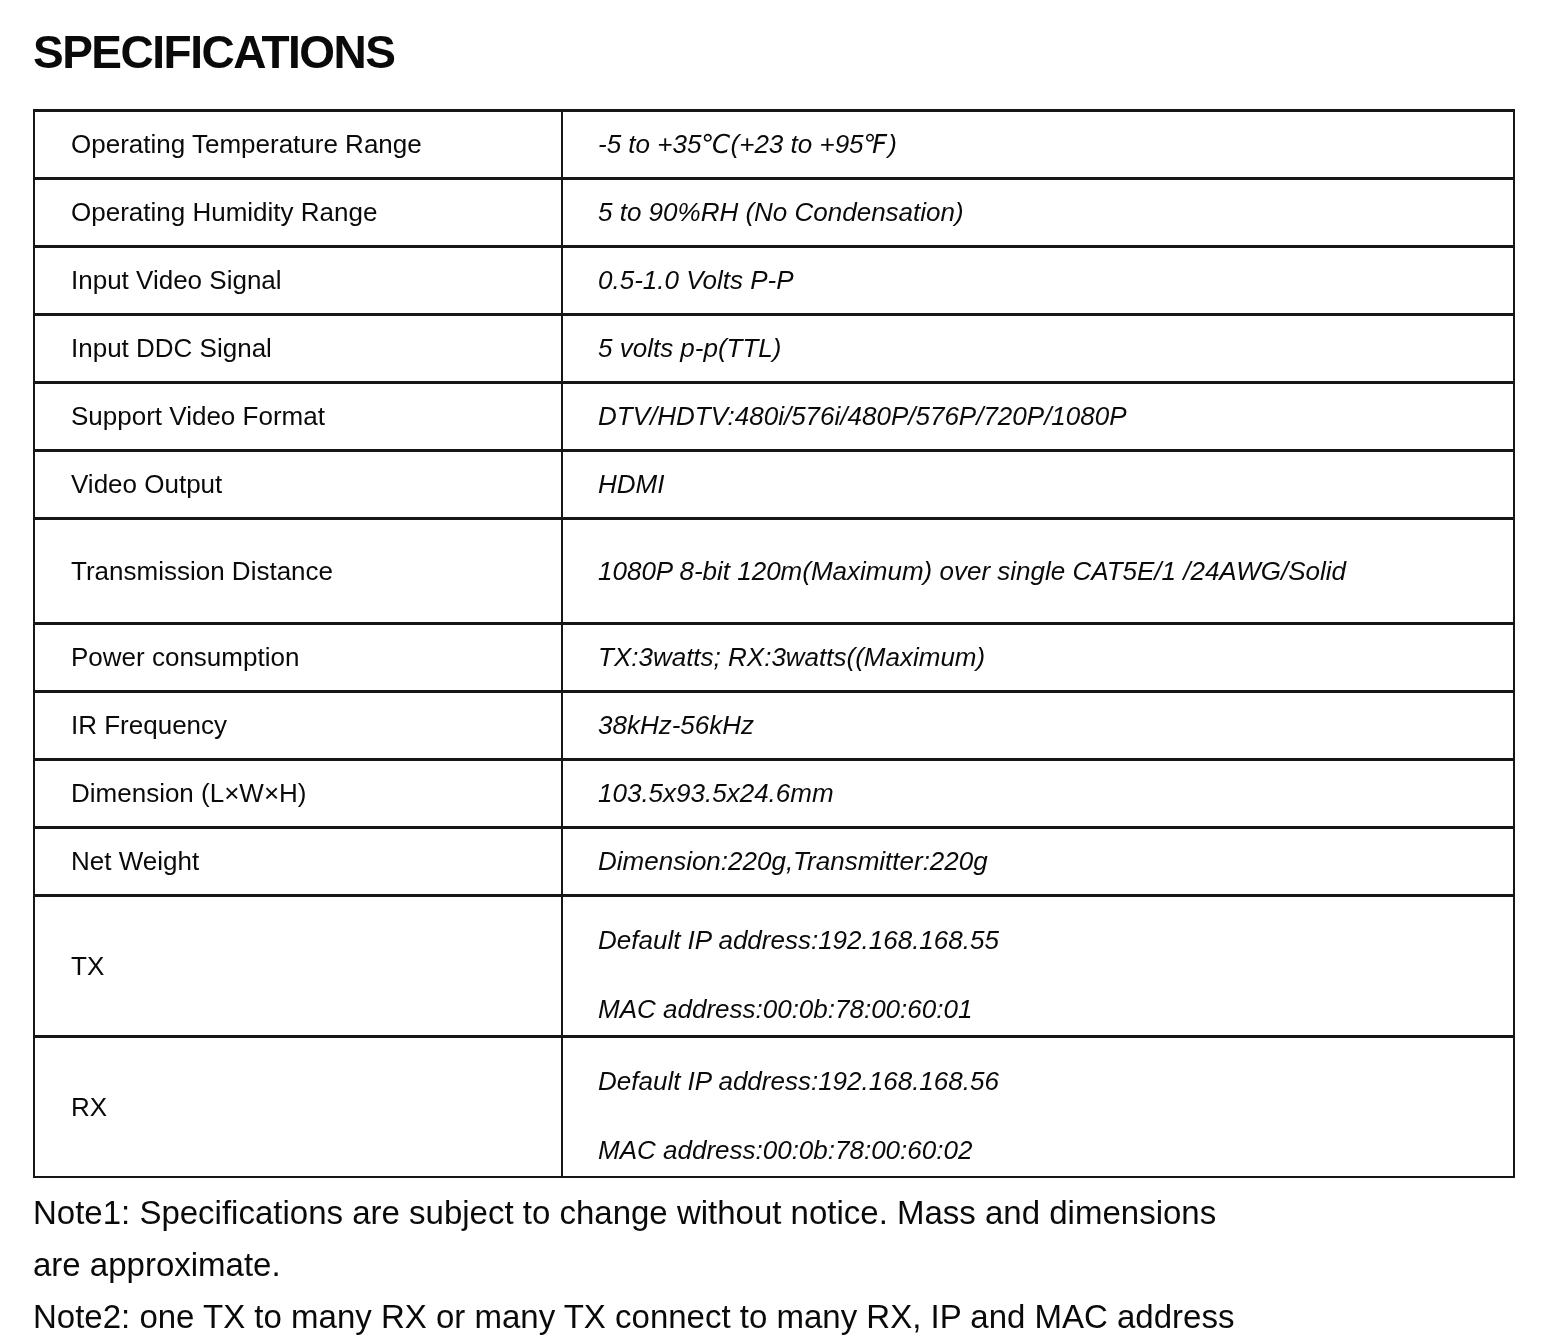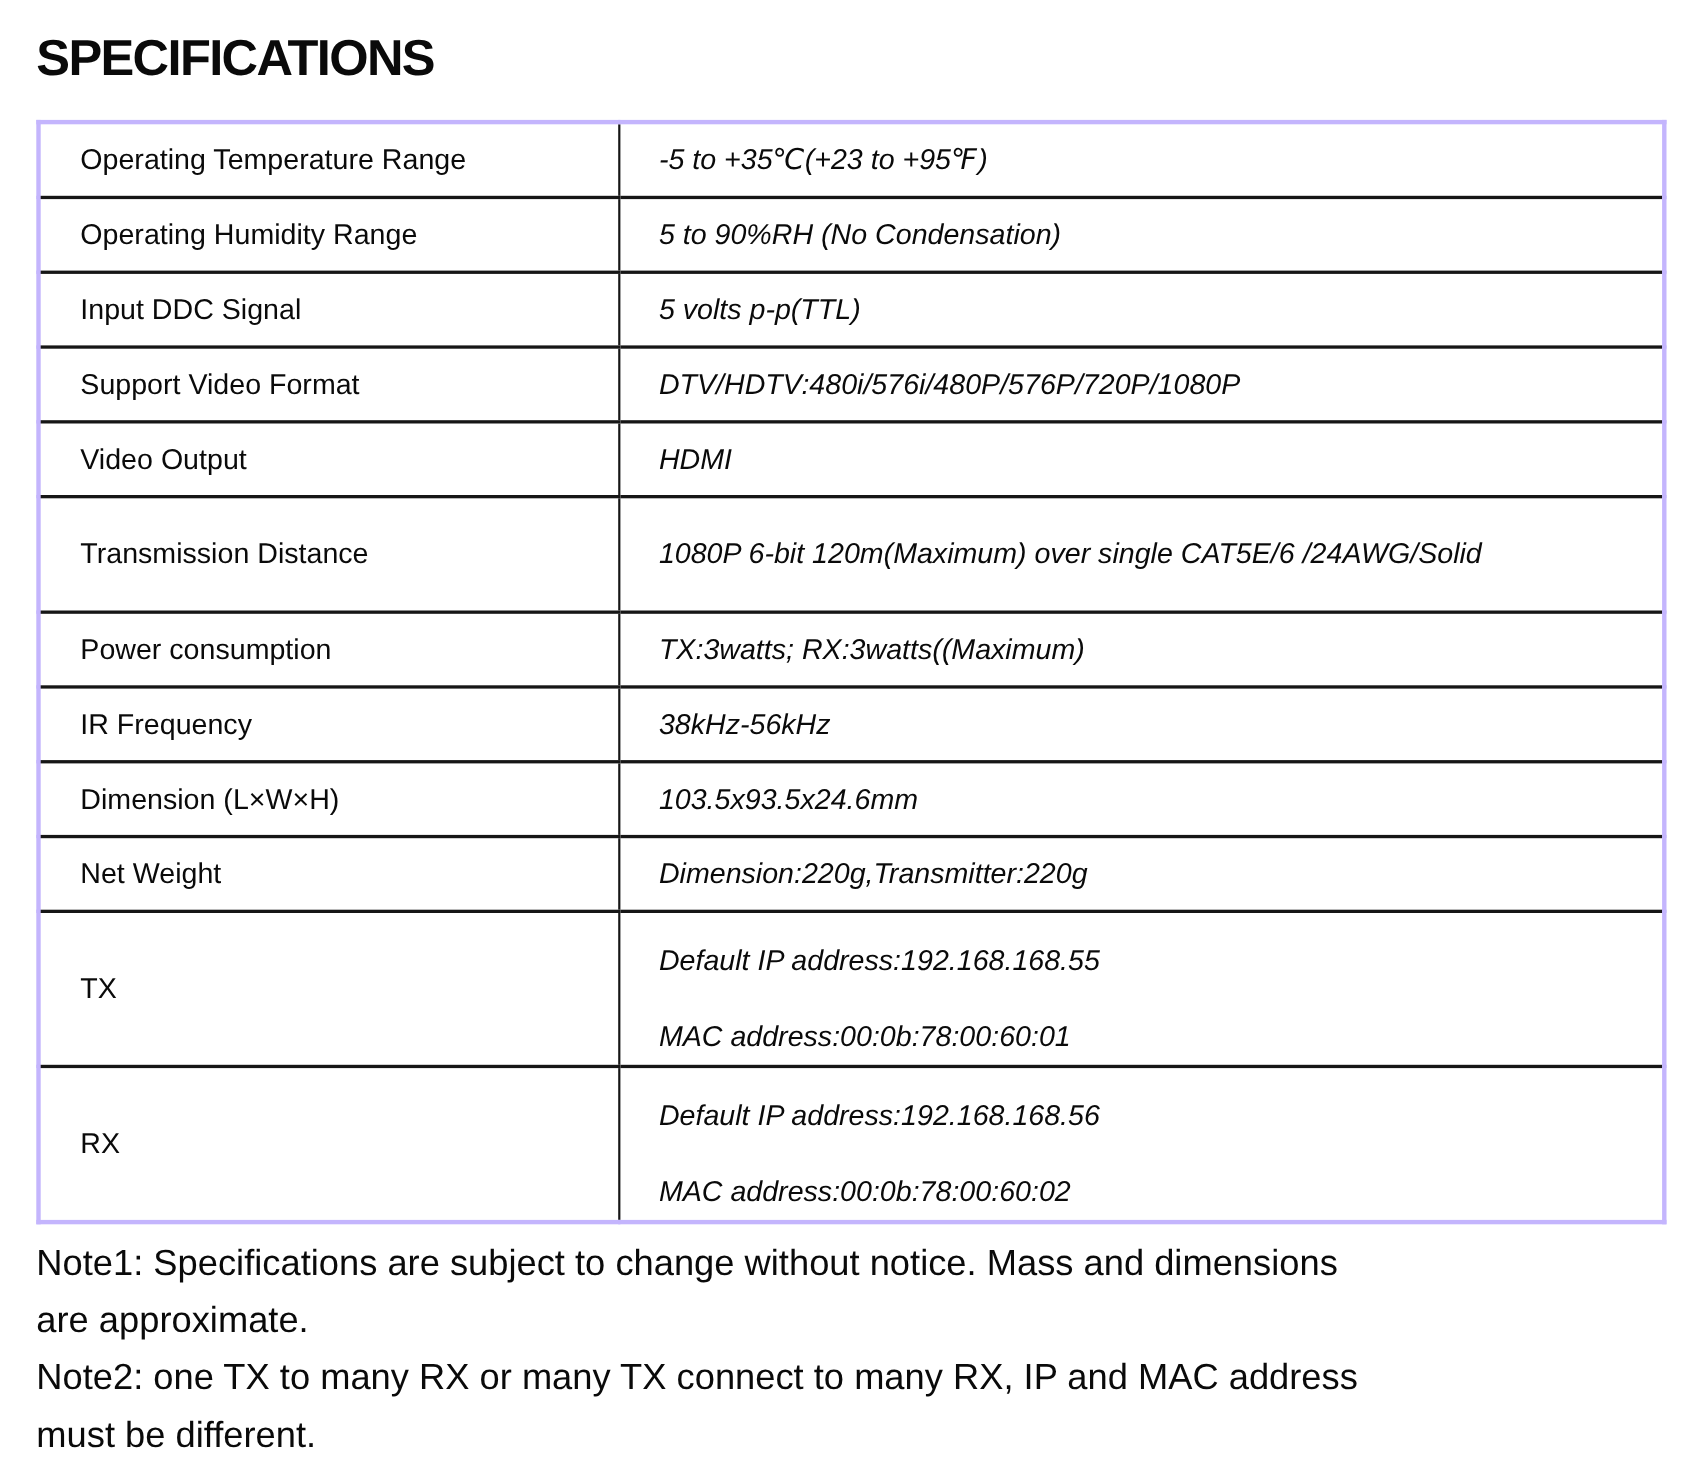--- a/index.html
+++ b/index.html
@@ -18,21 +18,21 @@
     font-size: 46px;
     font-weight: bold;
     letter-spacing: -1.5px;
     color: #0a0a0a;
     margin-bottom: 30px;
   }
   table.spec-table {
     width: 1482px;
     border-collapse: collapse;
     table-layout: fixed;
-    border: 4px solid #c4b5fd;
+    border: 1px solid #c4b5fd;
   }
   table.spec-table td {
     border: 2px solid #161616;
     border-top: 3px solid #161616;
     vertical-align: middle;
     font-size: 26px;
     color: #0a0a0a;
     background: #ffffff;
   }
   td.label-cell {
@@ -74,34 +74,38 @@
     <tbody>
       <tr class="r-std">
         <td class="label-cell">Operating Temperature Range</td>
         <td class="value-cell">-5 to +35℃(+23 to +95℉)</td>
       </tr>
       <tr class="r-std">
         <td class="label-cell">Operating Humidity Range</td>
         <td class="value-cell">5 to 90%RH (No Condensation)</td>
       </tr>
       <tr class="r-std">
+        <td class="label-cell">Input Video Signal</td>
+        <td class="value-cell">0.5-1.0 Volts P-P</td>
+      </tr>
+      <tr class="r-std">
         <td class="label-cell">Input DDC Signal</td>
         <td class="value-cell">5 volts p-p(TTL)</td>
       </tr>
       <tr class="r-std">
         <td class="label-cell">Support Video Format</td>
         <td class="value-cell">DTV/HDTV:480i/576i/480P/576P/720P/1080P</td>
       </tr>
       <tr class="r-std">
         <td class="label-cell">Video Output</td>
         <td class="value-cell">HDMI</td>
       </tr>
       <tr class="r-tall">
         <td class="label-cell">Transmission Distance</td>
-        <td class="value-cell">1080P 6-bit 120m(Maximum) over single CAT5E/6 /24AWG/Solid</td>
+        <td class="value-cell">1080P 8-bit 120m(Maximum) over single CAT5E/1 /24AWG/Solid</td>
       </tr>
       <tr class="r-std">
         <td class="label-cell">Power consumption</td>
         <td class="value-cell">TX:3watts; RX:3watts((Maximum)</td>
       </tr>
       <tr class="r-std">
         <td class="label-cell">IR Frequency</td>
         <td class="value-cell">38kHz-56kHz</td>
       </tr>
       <tr class="r-std">

